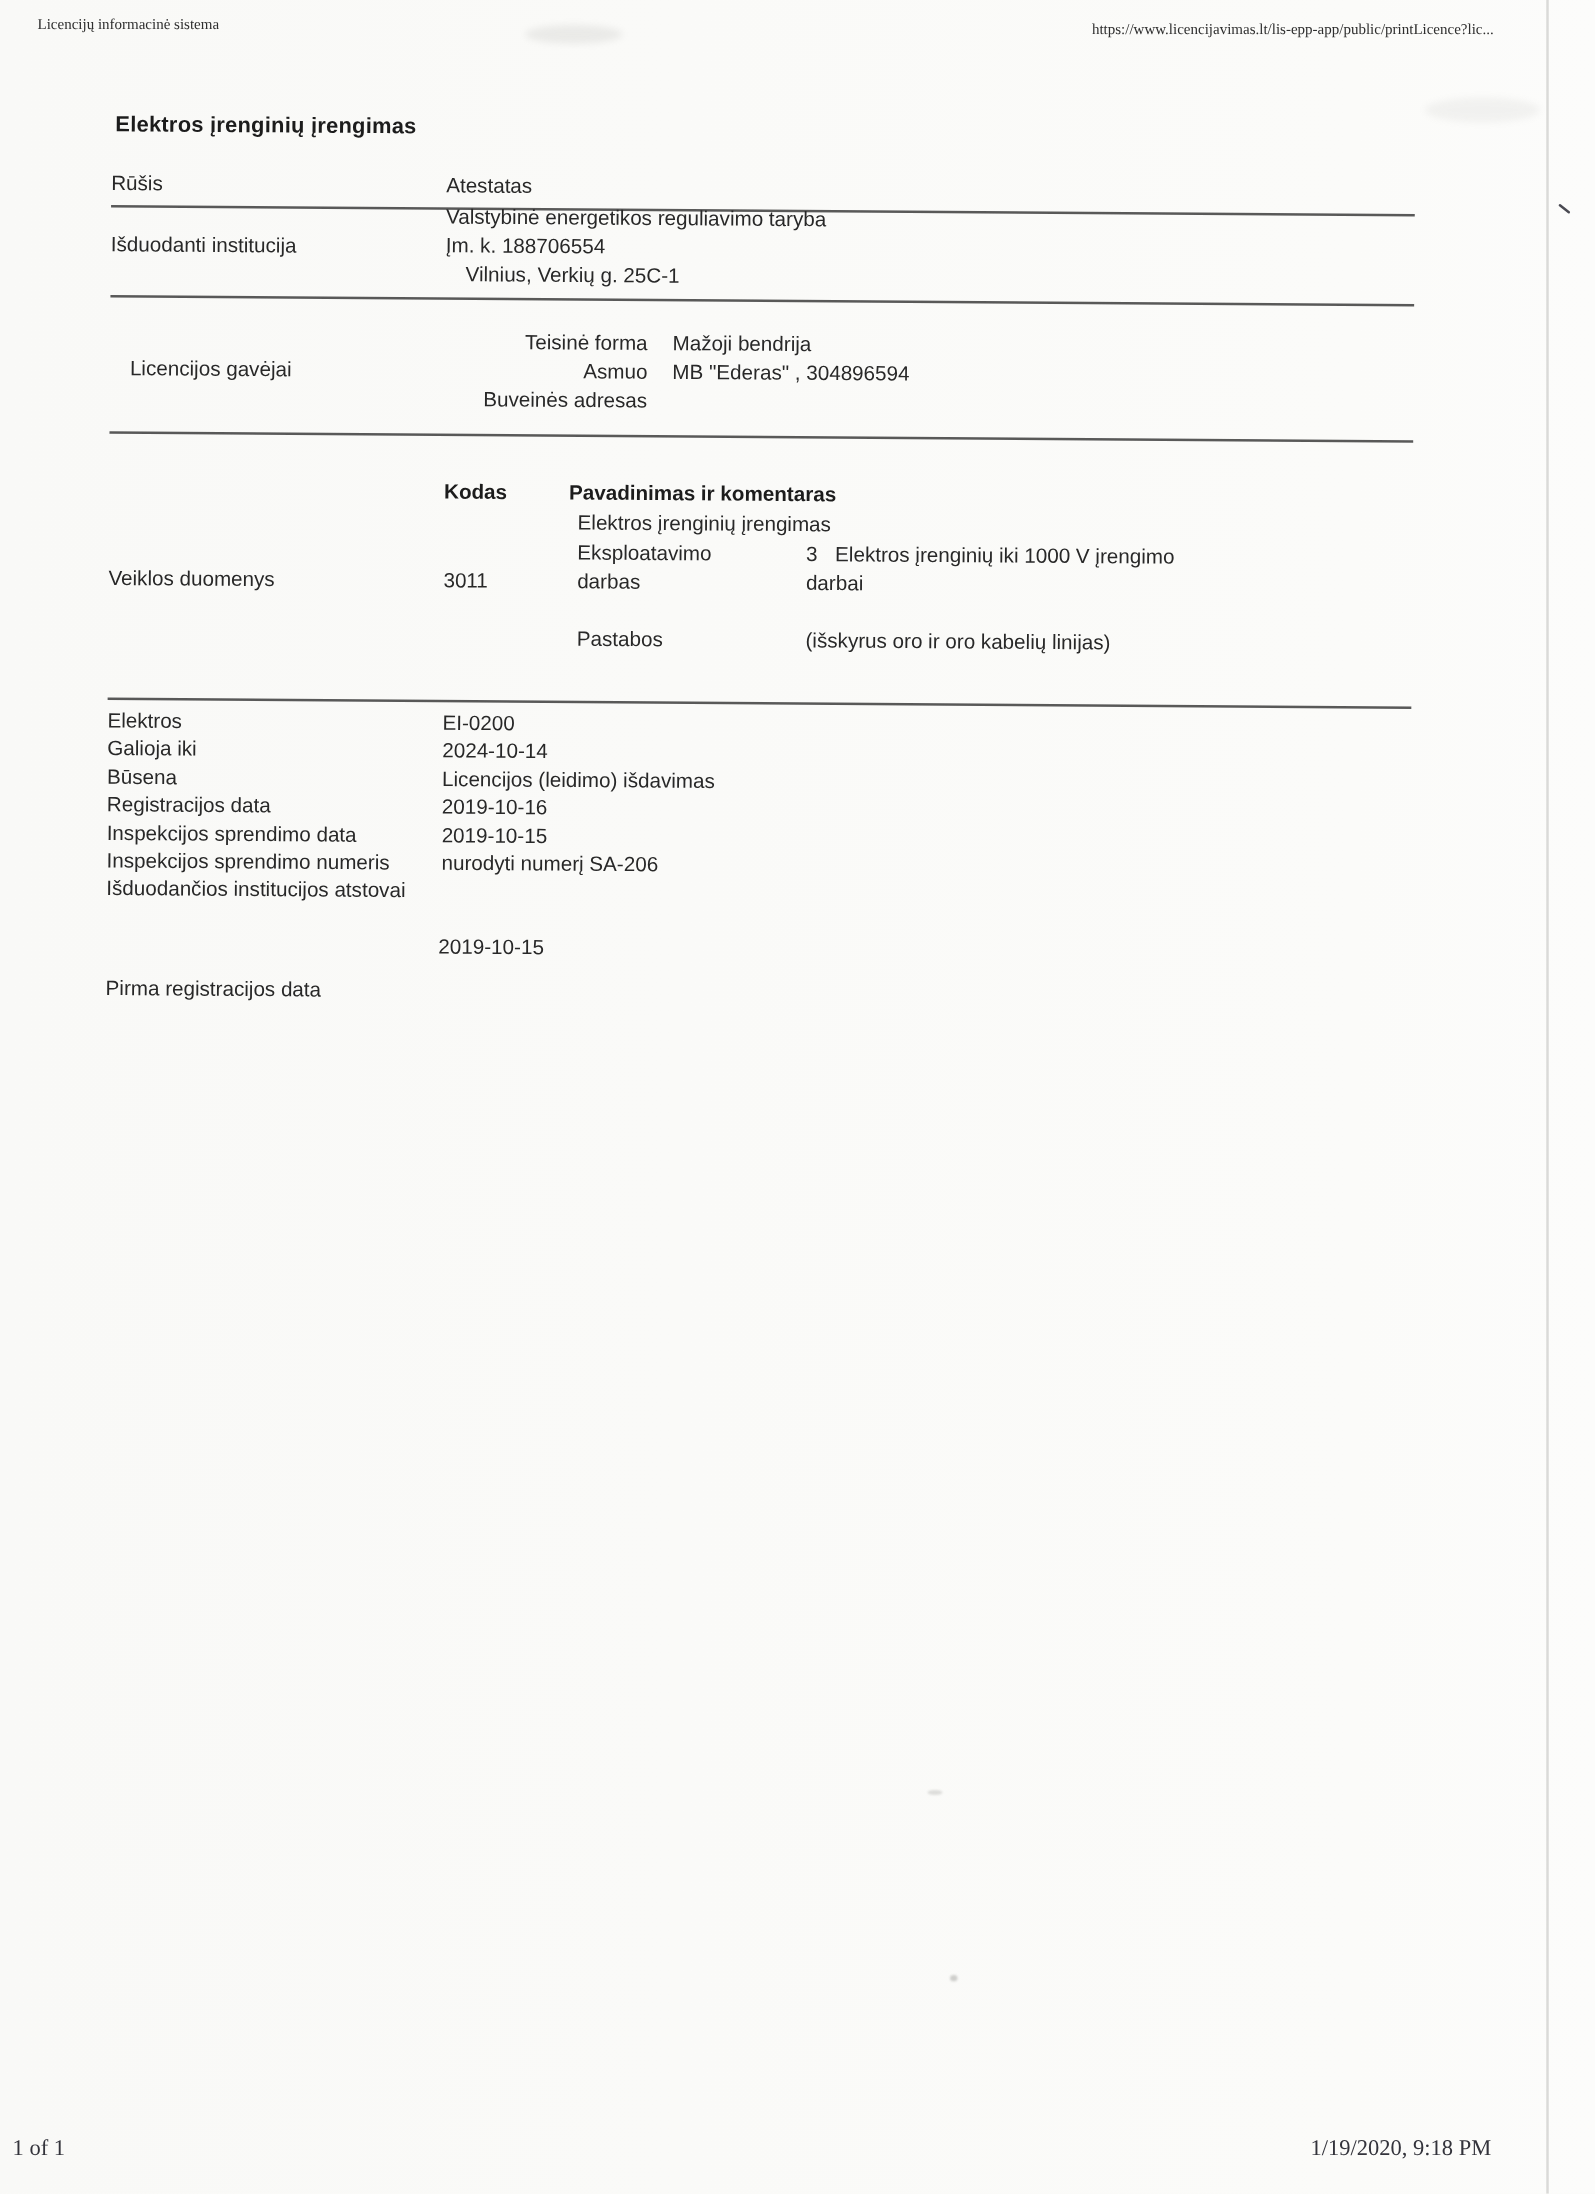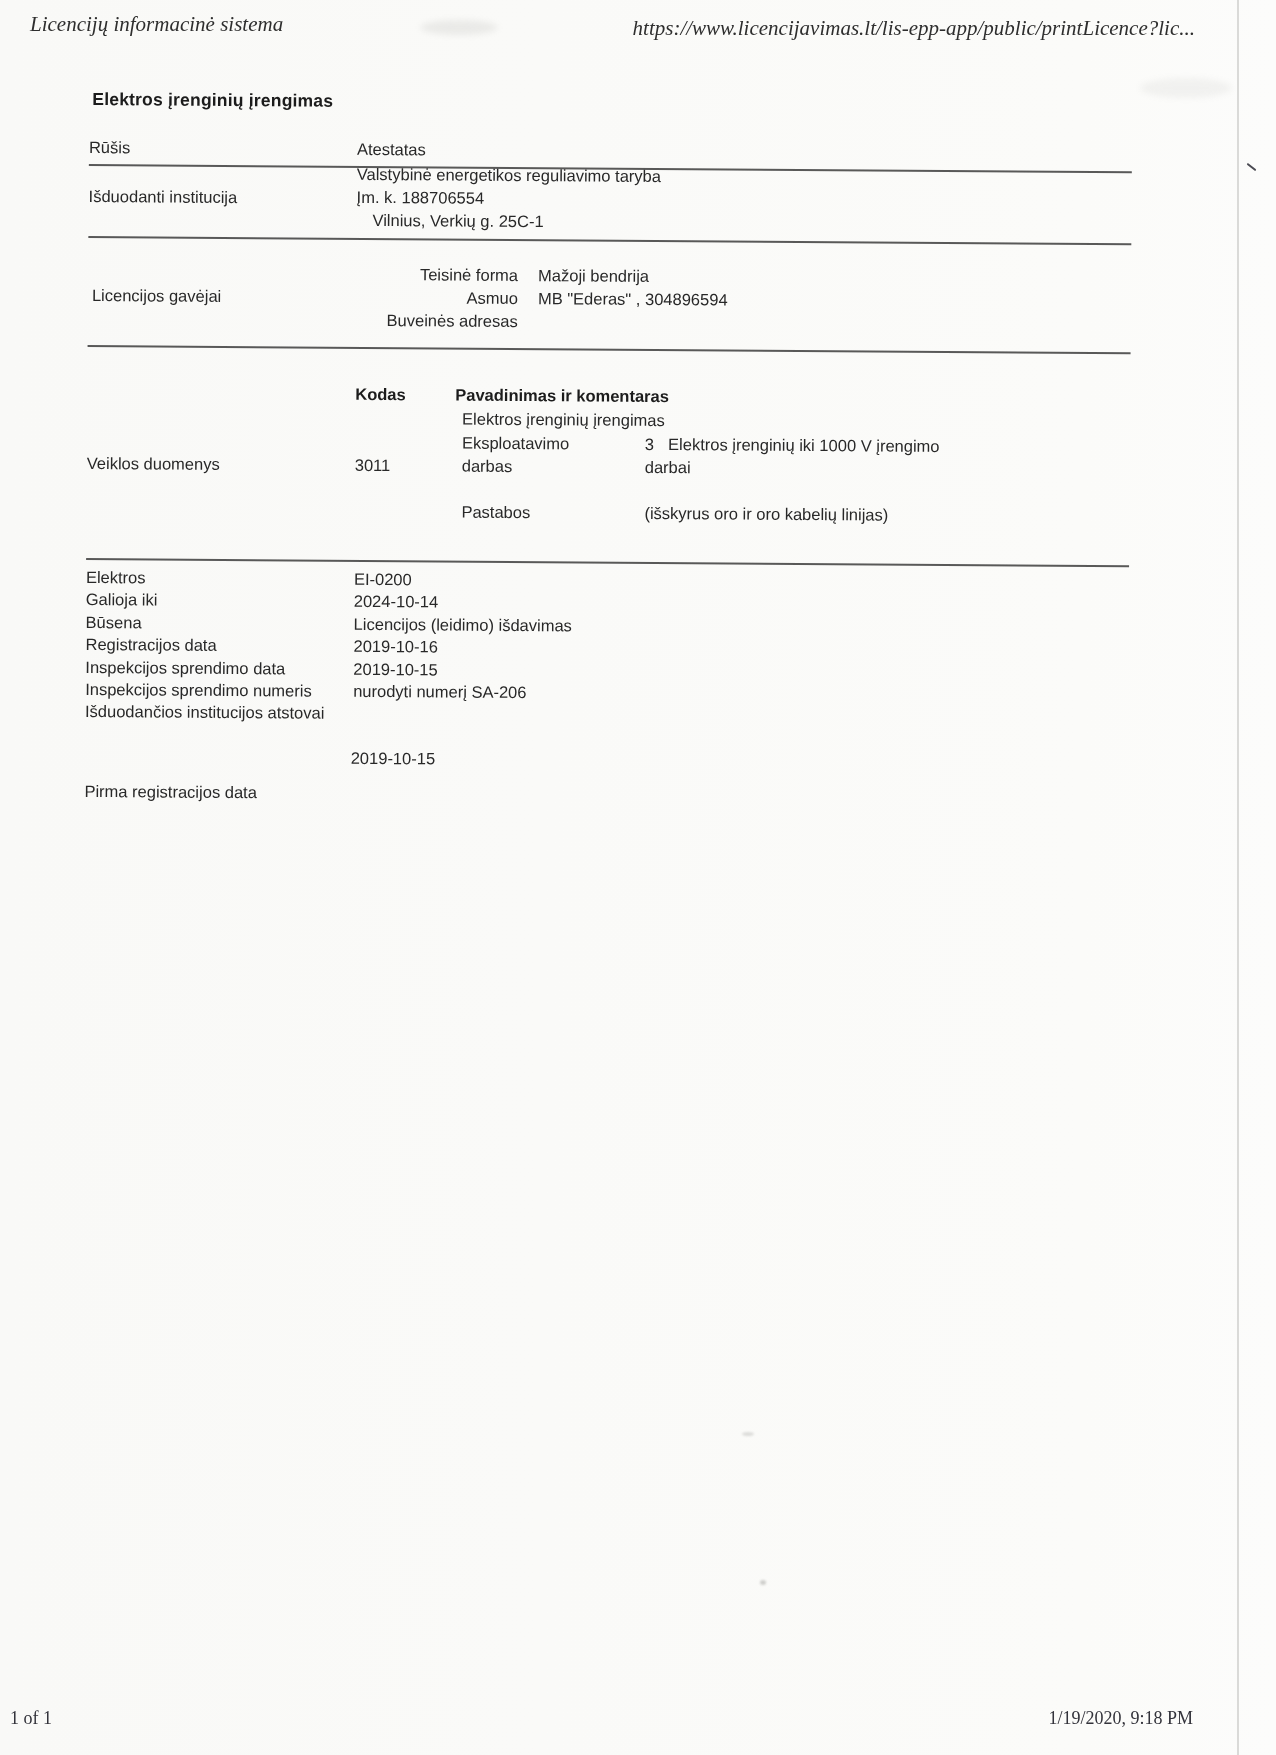--- a/index.html
+++ b/index.html
@@ -9,21 +9,21 @@
     font-family:"Liberation Sans", sans-serif;
     color:#282828;
     overflow:hidden;
     position:relative;
   }
   .page{position:absolute;inset:0;background:linear-gradient(90deg,#f9f9f7 0%,#fbfbf9 85%,#fcfcfb 100%);}
   
   .print-header span{
     position:absolute;
     font-family:"Liberation Serif", serif;
-    font-size:21px;color:#2e2e2e;white-space:nowrap;font-style:italic;
+    font-size:12px;color:#2e2e2e;white-space:nowrap;
   }
   .ph-title{left:30px;top:12px;}
   .ph-url{right:81px;top:16px;}
   
   .doc{
     position:absolute;left:90px;top:0;width:1045px;height:900px;
     transform:rotate(0.4deg);transform-origin:0 0;
     font-size:16.5px;line-height:22.5px;
   }
   .doc .t{position:absolute;white-space:nowrap;}
@@ -64,21 +64,21 @@
     <div class="t" style="left:0;top:136px;">Rūšis</div>
     <div class="t" style="left:268px;top:136px;">Atestatas</div>
     <div class="hr" style="top:164px;"></div>
 
     <div class="t" style="left:0;top:185px;">Išduodanti institucija</div>
     <div class="t" style="left:268px;top:161px;">Valstybinė energetikos reguliavimo taryba</div>
     <div class="t" style="left:268px;top:184px;">Įm. k. 188706554</div>
     <div class="t" style="left:268px;top:207px;margin-left:16px;">Vilnius, Verkių g. 25C-1</div>
     <div class="hr" style="top:236px;"></div>
 
-    <div class="t" style="left:4px;top:284px;">Licencijos gavėjai</div>
+    <div class="t" style="left:16px;top:284px;">Licencijos gavėjai</div>
     <div class="t" style="left:268px;top:261px;width:162px;text-align:right;">Teisinė forma</div>
     <div class="t" style="left:450px;top:261px;">Mažoji bendrija</div>
     <div class="t" style="left:268px;top:284px;width:162px;text-align:right;">Asmuo</div>
     <div class="t" style="left:450px;top:284px;">MB "Ederas" , 304896594</div>
     <div class="t" style="left:268px;top:307px;width:162px;text-align:right;">Buveinės adresas</div>
     <div class="hr" style="top:345px;"></div>
 
     <div class="t bold" style="left:268px;top:381px;">Kodas</div>
     <div class="t bold" style="left:368px;top:381px;">Pavadinimas ir komentaras</div>
     <div class="t" style="left:375px;top:405px;">Elektros įrenginių įrengimas</div>

